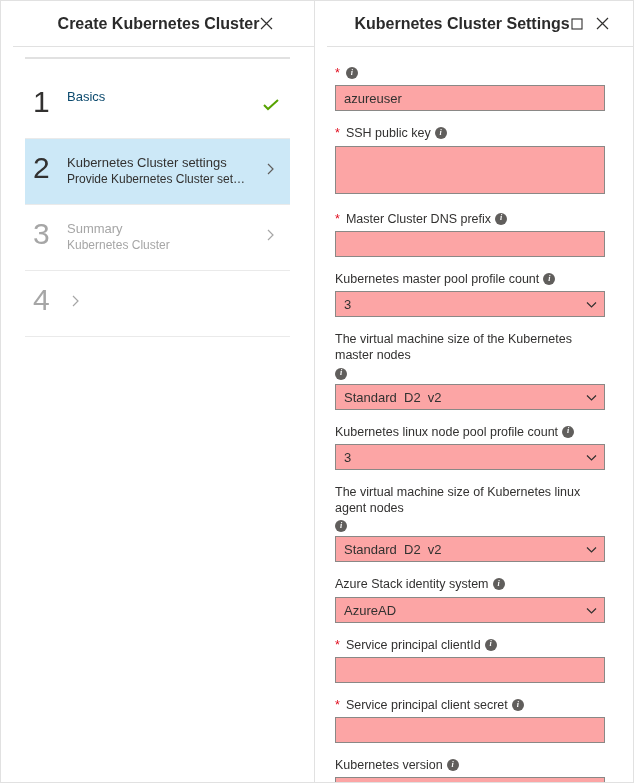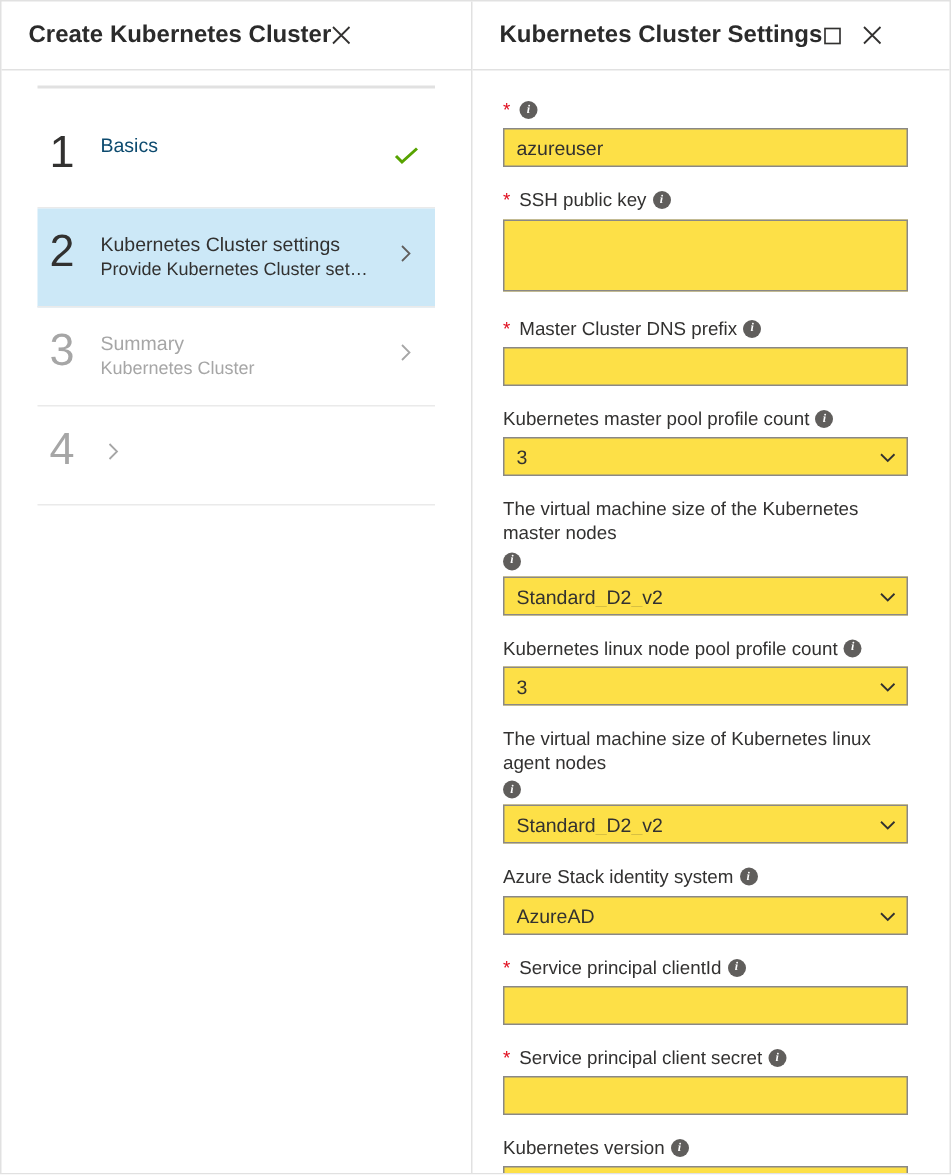--- a/index.html
+++ b/index.html
@@ -25,24 +25,25 @@
     flex-direction: column;
   }
   .right-panel {
     flex: 1;
     display: flex;
     flex-direction: column;
   }
   .panel-header {
     display: flex;
     align-items: center;
-    justify-content: flex-start;
+    justify-content: center;
     padding: 10px 14px 10px 18px;
     border-bottom: 1px solid #e1e1e1;
     height: 46px;
+    margin-left: 12px;
   }
   .panel-title {
     font-size: 16px;
     font-weight: 600;
     color: #2b2b2b;
   }
   .panel-header-icons {
     display: flex;
     gap: 12px;
     align-items: center;
@@ -167,21 +168,21 @@
     font-family: Georgia, serif;
     cursor: pointer;
     flex-shrink: 0;
   }
   .text-input, .select-input, .textarea-input {
     width: 100%;
     border: 1px solid #8a8886;
     padding: 5px 8px;
     font-size: 13px;
     font-family: inherit;
-    background: #fde047;
+    background: #fca5a5;
     color: #323130;
   }
   .text-input { height: 26px; }
   .textarea-input {
     height: 48px;
     resize: none;
   }
   .select-wrap {
     position: relative;
     width: 100%;

